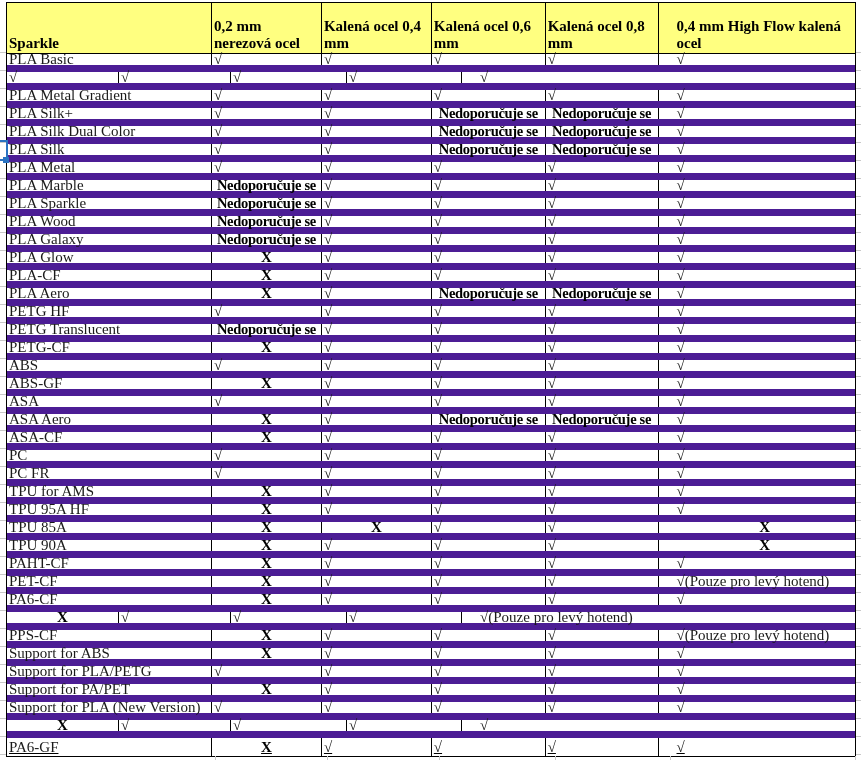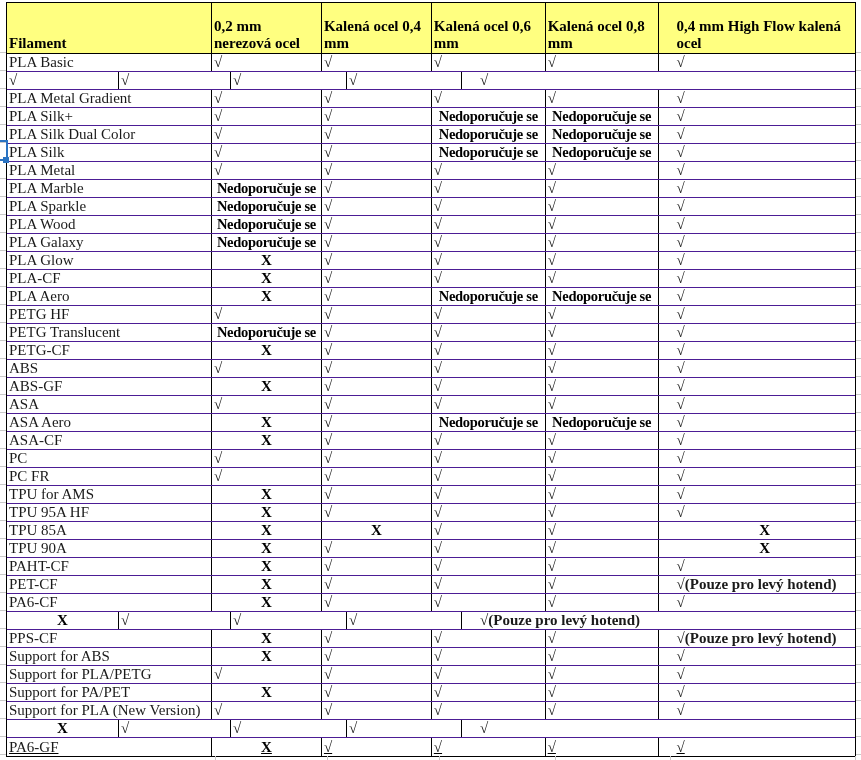--- a/index.html
+++ b/index.html
@@ -18,34 +18,34 @@
     background:#fff;
   }
   .thead{display:flex;height:51px;box-sizing:border-box;border-bottom:1px solid #000;background:#ffff80;}
   .hcell{
     box-sizing:border-box;border-right:1px solid #000;
     display:flex;align-items:flex-end;
     font-weight:bold;font-size:15px;line-height:1.1;
     padding:1px 2px 2px 2px;white-space:pre-line;
   }
   .hcell:last-child{border-right:none;}
-  .row{display:flex;height:18px;box-sizing:border-box;border-bottom:1px solid #4c1d95;}
+  .row{display:flex;height:18px;box-sizing:border-box;border-bottom:7px solid #4c1d95;}
   .row:last-child{border-bottom:none;text-decoration:underline;}
   .cell{
     box-sizing:border-box;border-right:1px solid #000;
     font-size:15px;line-height:17px;
     padding:0 2px;white-space:nowrap;overflow:visible;
     display:flex;align-items:center;
   }
   .cell:last-child{border-right:none;}
   .c0{width:209px;}.c1{width:112px;}.c2{width:112px;}.c3{width:116px;}.c4{width:115px;}.c5{width:184px;margin-left:16px;}
   .val-check{justify-content:flex-start;color:#1a1a1a;}
   .val-cross{justify-content:center;font-weight:bold;}
   .val-nedop{justify-content:center;font-weight:bold;font-size:14.5px;letter-spacing:-0.3px;padding:0 1px;}
-  .levy-note{font-weight:bold;}
+  .levy-note{font-weight:normal;}
 
   
   .stub-h{position:absolute;height:1px;background:#c9c9c9;}
   .stub-v{position:absolute;width:1px;background:#c9c9c9;}
 
   
   .sel-box{
     position:absolute;left:0;top:140px;width:8px;height:21px;
     border-top:2px solid #2a73c2;border-bottom:2px solid #2a73c2;border-right:2px solid #2a73c2;
     box-sizing:border-box;background:transparent;
@@ -55,21 +55,21 @@
     background:#2a73c2;
   }
 </style>
 </head>
 <body>
 
 <div class="sheet">
 
   <div class="tbl">
     <div class="thead">
-        <div class="hcell c0">Filament</div>
+        <div class="hcell c0">Sparkle</div>
         <div class="hcell c1">0,2 mm nerezová ocel</div>
         <div class="hcell c2">Kalená ocel 0,4 mm</div>
         <div class="hcell c3">Kalená ocel 0,6 mm</div>
         <div class="hcell c4">Kalená ocel 0,8 mm</div>
         <div class="hcell c5">0,4 mm High Flow kalená ocel</div>
       </div>
     <div class="tbody">
         <div class="row">
           <div class="cell c0 val-check">PLA Basic</div>
           <div class="cell c1 val-check">√</div>

